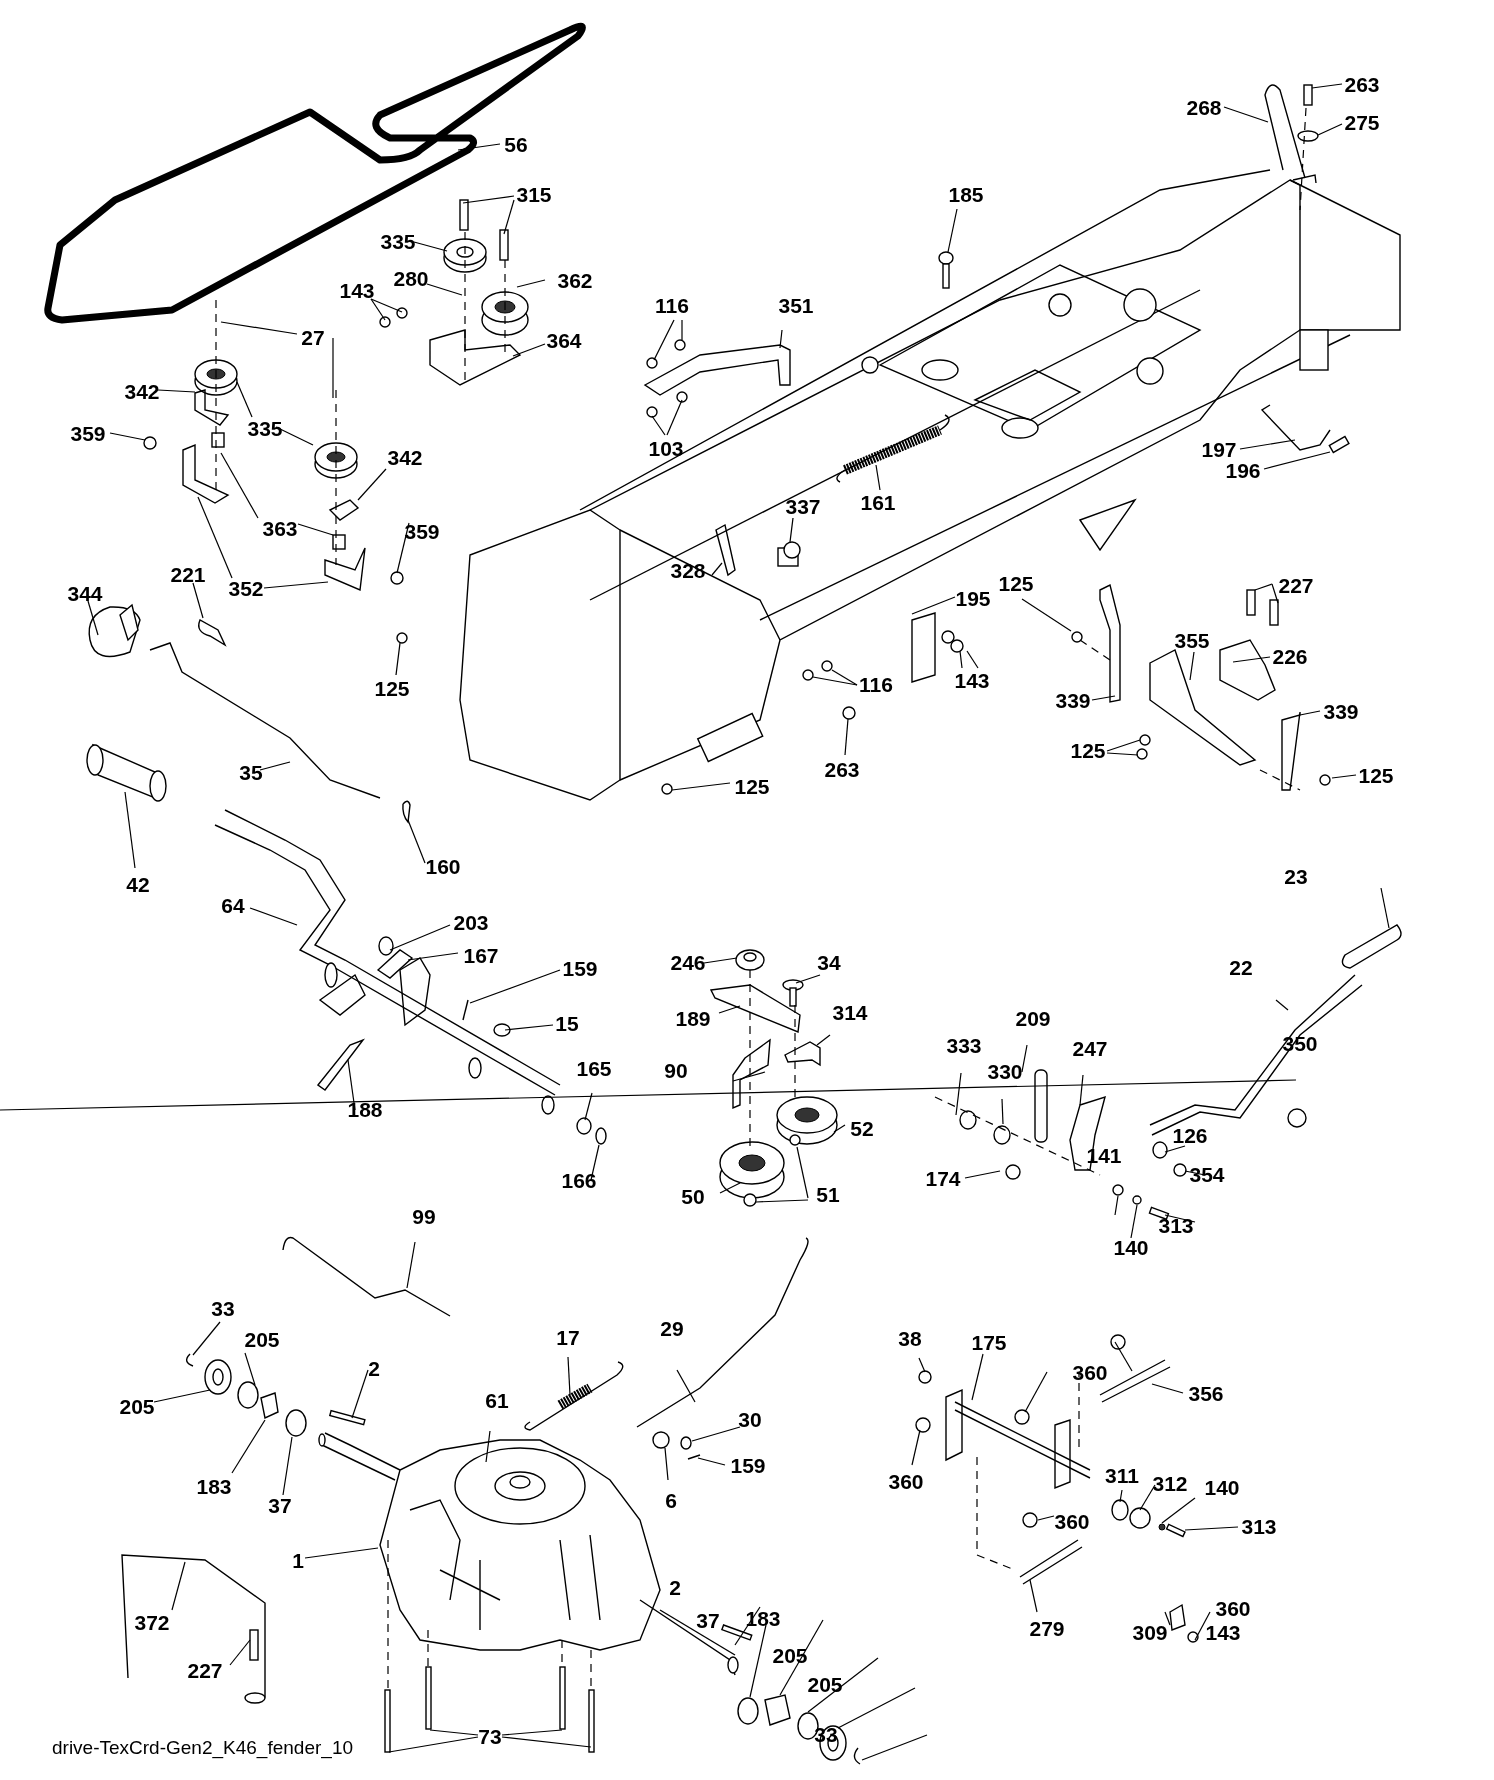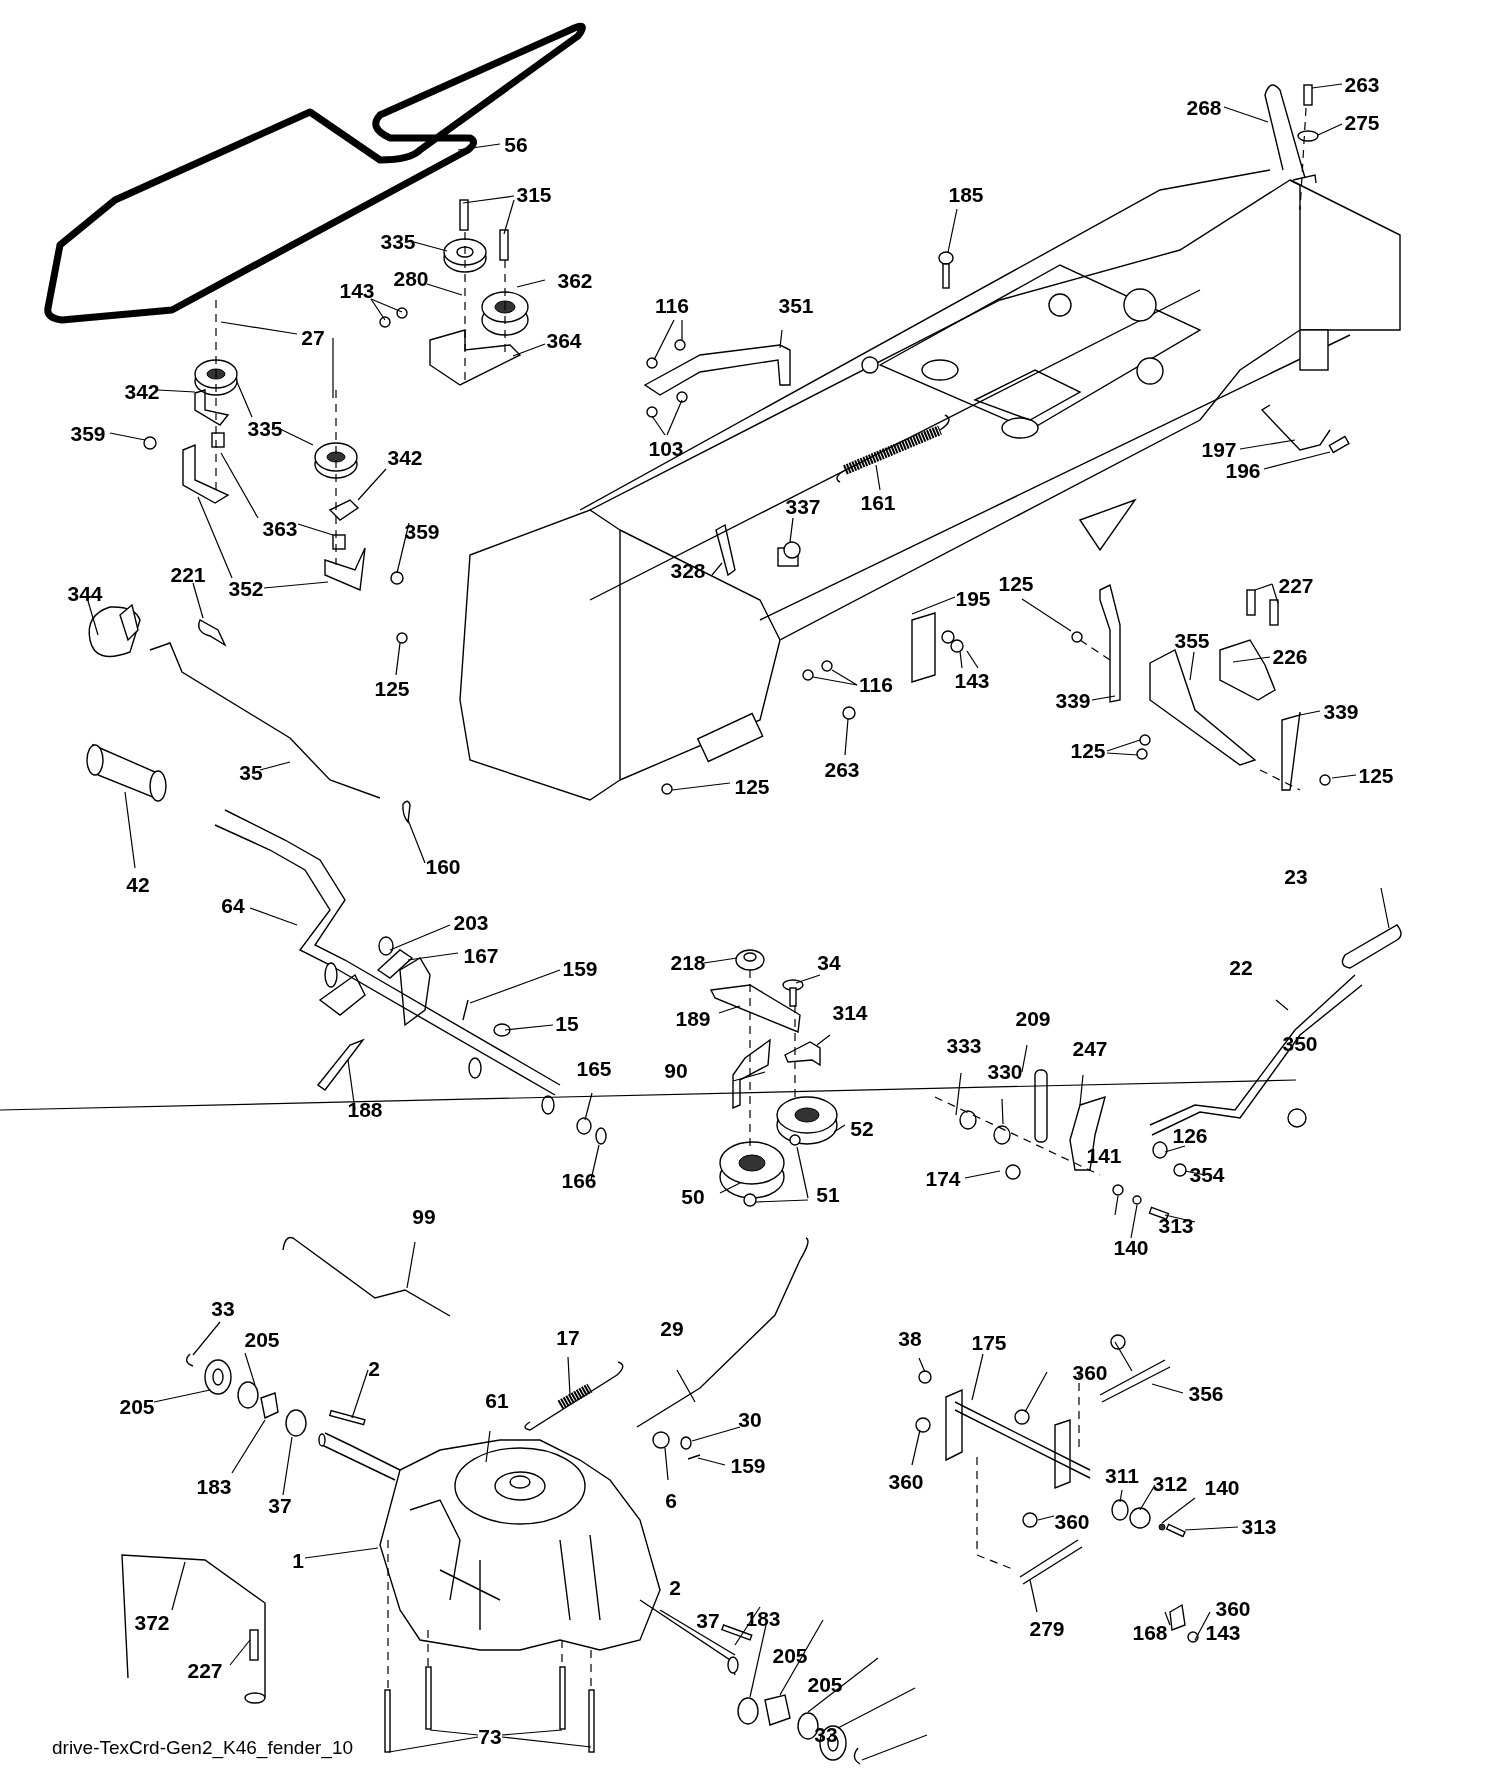--- a/index.html
+++ b/index.html
@@ -459,21 +459,21 @@
 <div class="lbl" style="left:138px;top:884px">42</div>
 <div class="lbl" style="left:443px;top:866px">160</div>
 <div class="lbl" style="left:233px;top:905px">64</div>
 <div class="lbl" style="left:471px;top:922px">203</div>
 <div class="lbl" style="left:481px;top:955px">167</div>
 <div class="lbl" style="left:580px;top:968px">159</div>
 <div class="lbl" style="left:567px;top:1023px">15</div>
 <div class="lbl" style="left:365px;top:1109px">188</div>
 <div class="lbl" style="left:594px;top:1068px">165</div>
 <div class="lbl" style="left:579px;top:1180px">166</div>
-<div class="lbl" style="left:688px;top:962px">218</div>
+<div class="lbl" style="left:688px;top:962px">246</div>
 <div class="lbl" style="left:829px;top:962px">34</div>
 <div class="lbl" style="left:693px;top:1018px">189</div>
 <div class="lbl" style="left:850px;top:1012px">314</div>
 <div class="lbl" style="left:676px;top:1070px">90</div>
 <div class="lbl" style="left:862px;top:1128px">52</div>
 <div class="lbl" style="left:693px;top:1196px">50</div>
 <div class="lbl" style="left:828px;top:1194px">51</div>
 <div class="lbl" style="left:1296px;top:876px">23</div>
 <div class="lbl" style="left:1241px;top:967px">22</div>
 <div class="lbl" style="left:1033px;top:1018px">209</div>
@@ -506,21 +506,21 @@
 <div class="lbl" style="left:1090px;top:1372px">360</div>
 <div class="lbl" style="left:1206px;top:1393px">356</div>
 <div class="lbl" style="left:906px;top:1481px">360</div>
 <div class="lbl" style="left:1122px;top:1475px">311</div>
 <div class="lbl" style="left:1170px;top:1483px">312</div>
 <div class="lbl" style="left:1222px;top:1487px">140</div>
 <div class="lbl" style="left:1259px;top:1526px">313</div>
 <div class="lbl" style="left:1072px;top:1521px">360</div>
 <div class="lbl" style="left:1233px;top:1608px">360</div>
 <div class="lbl" style="left:1047px;top:1628px">279</div>
-<div class="lbl" style="left:1150px;top:1632px">168</div>
+<div class="lbl" style="left:1150px;top:1632px">309</div>
 <div class="lbl" style="left:1223px;top:1632px">143</div>
 <div class="lbl" style="left:152px;top:1622px">372</div>
 <div class="lbl" style="left:205px;top:1670px">227</div>
 <div class="lbl" style="left:675px;top:1587px">2</div>
 <div class="lbl" style="left:708px;top:1620px">37</div>
 <div class="lbl" style="left:763px;top:1618px">183</div>
 <div class="lbl" style="left:790px;top:1655px">205</div>
 <div class="lbl" style="left:825px;top:1684px">205</div>
 <div class="lbl" style="left:826px;top:1734px">33</div>
 <div class="lbl" style="left:490px;top:1736px">73</div>

